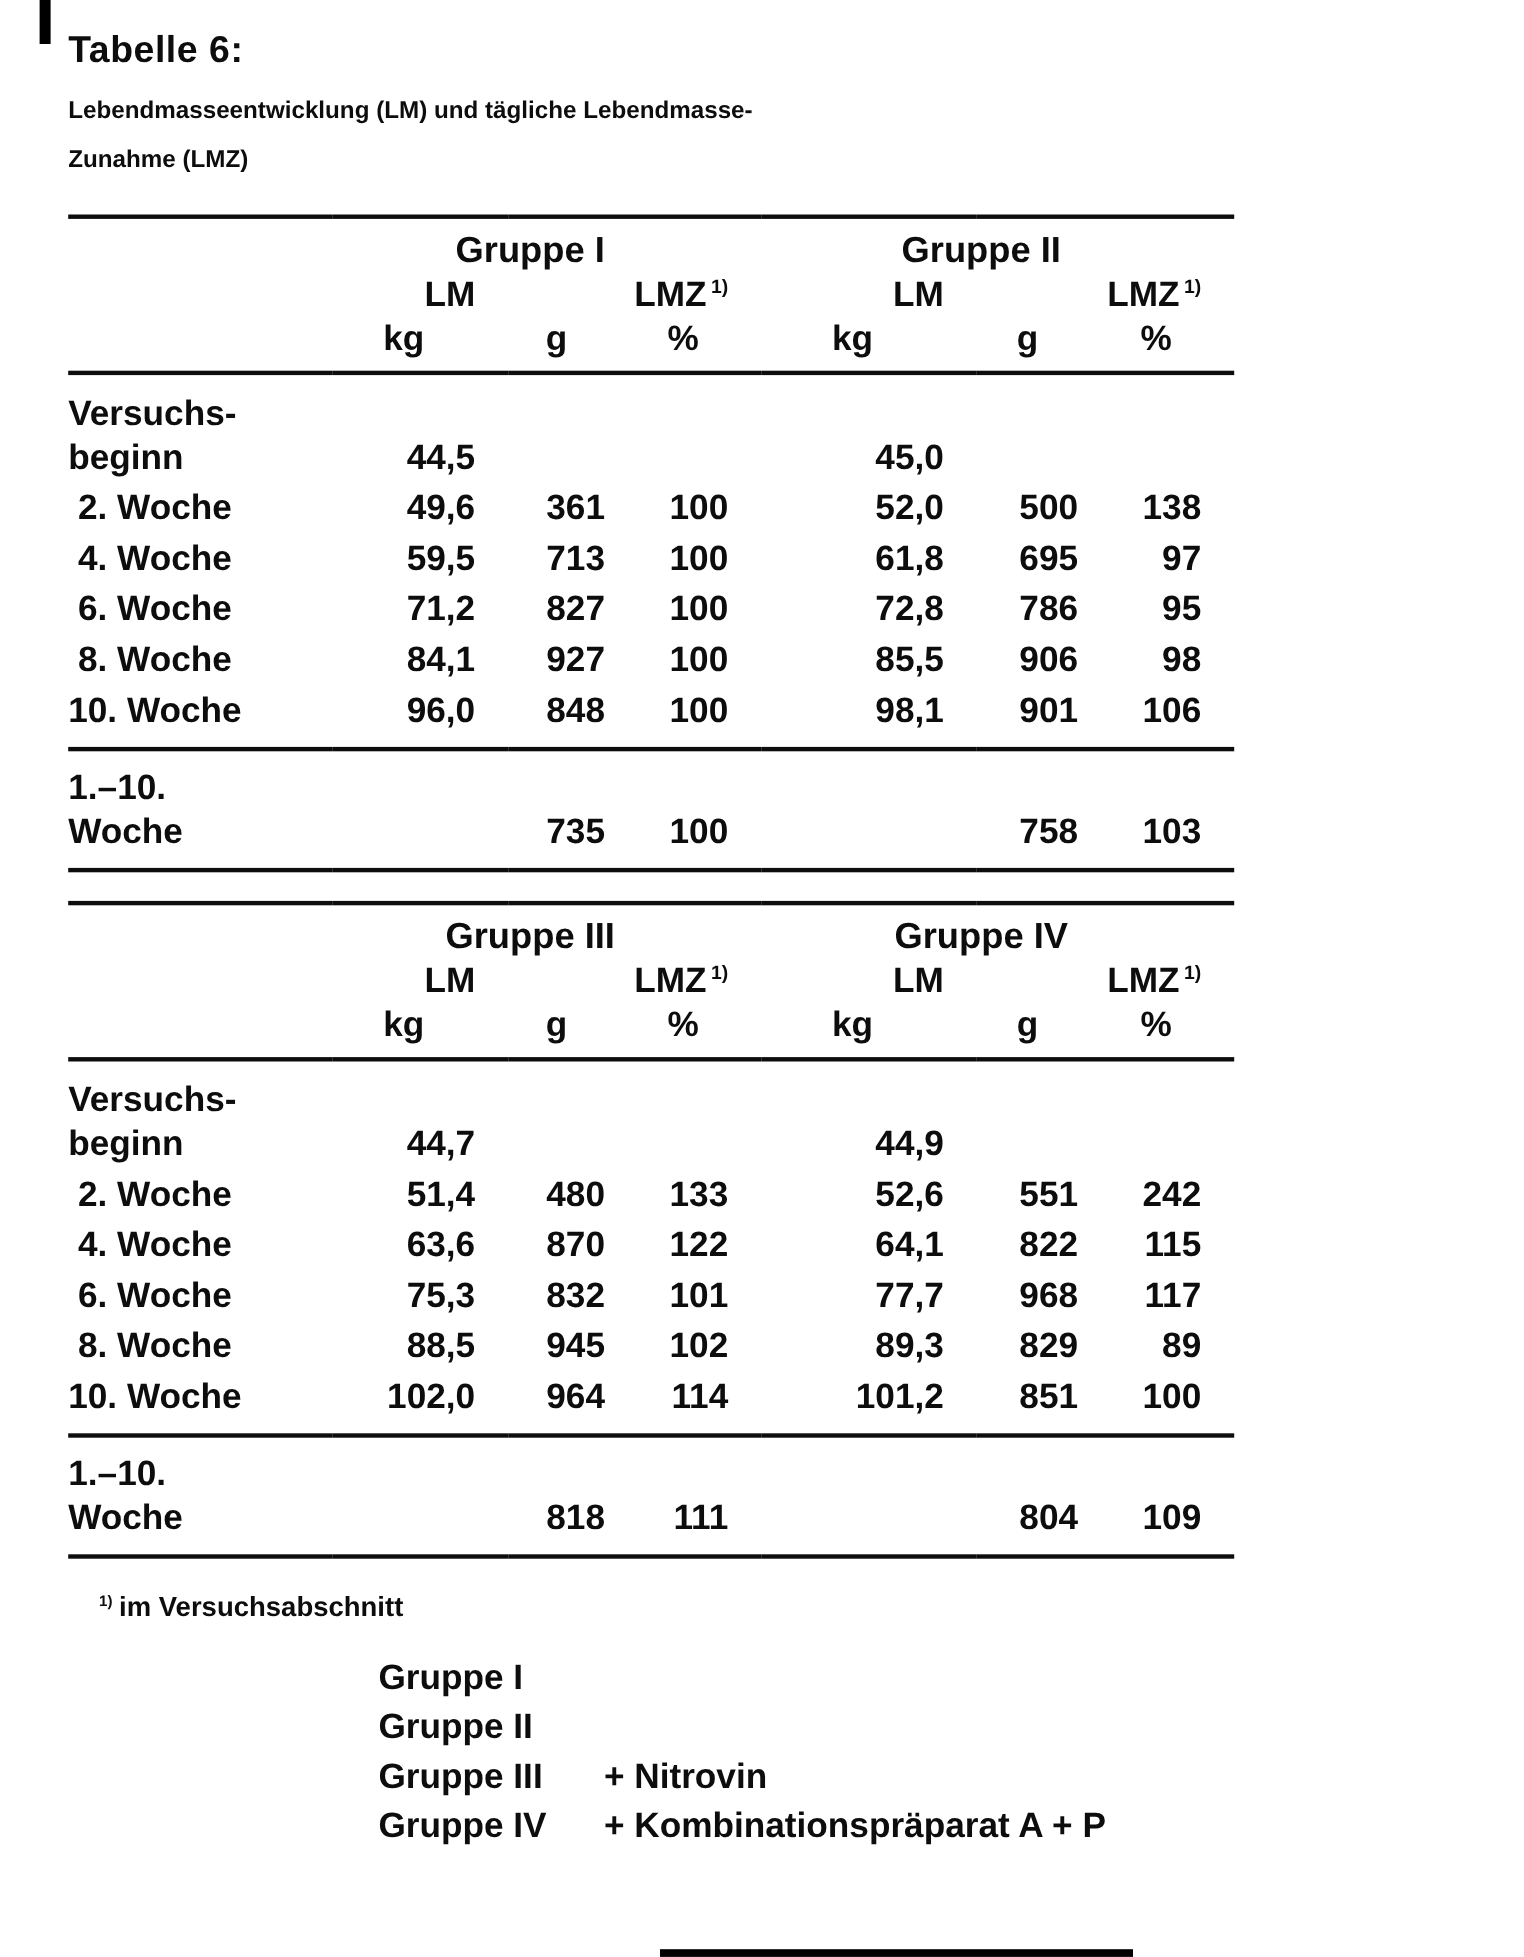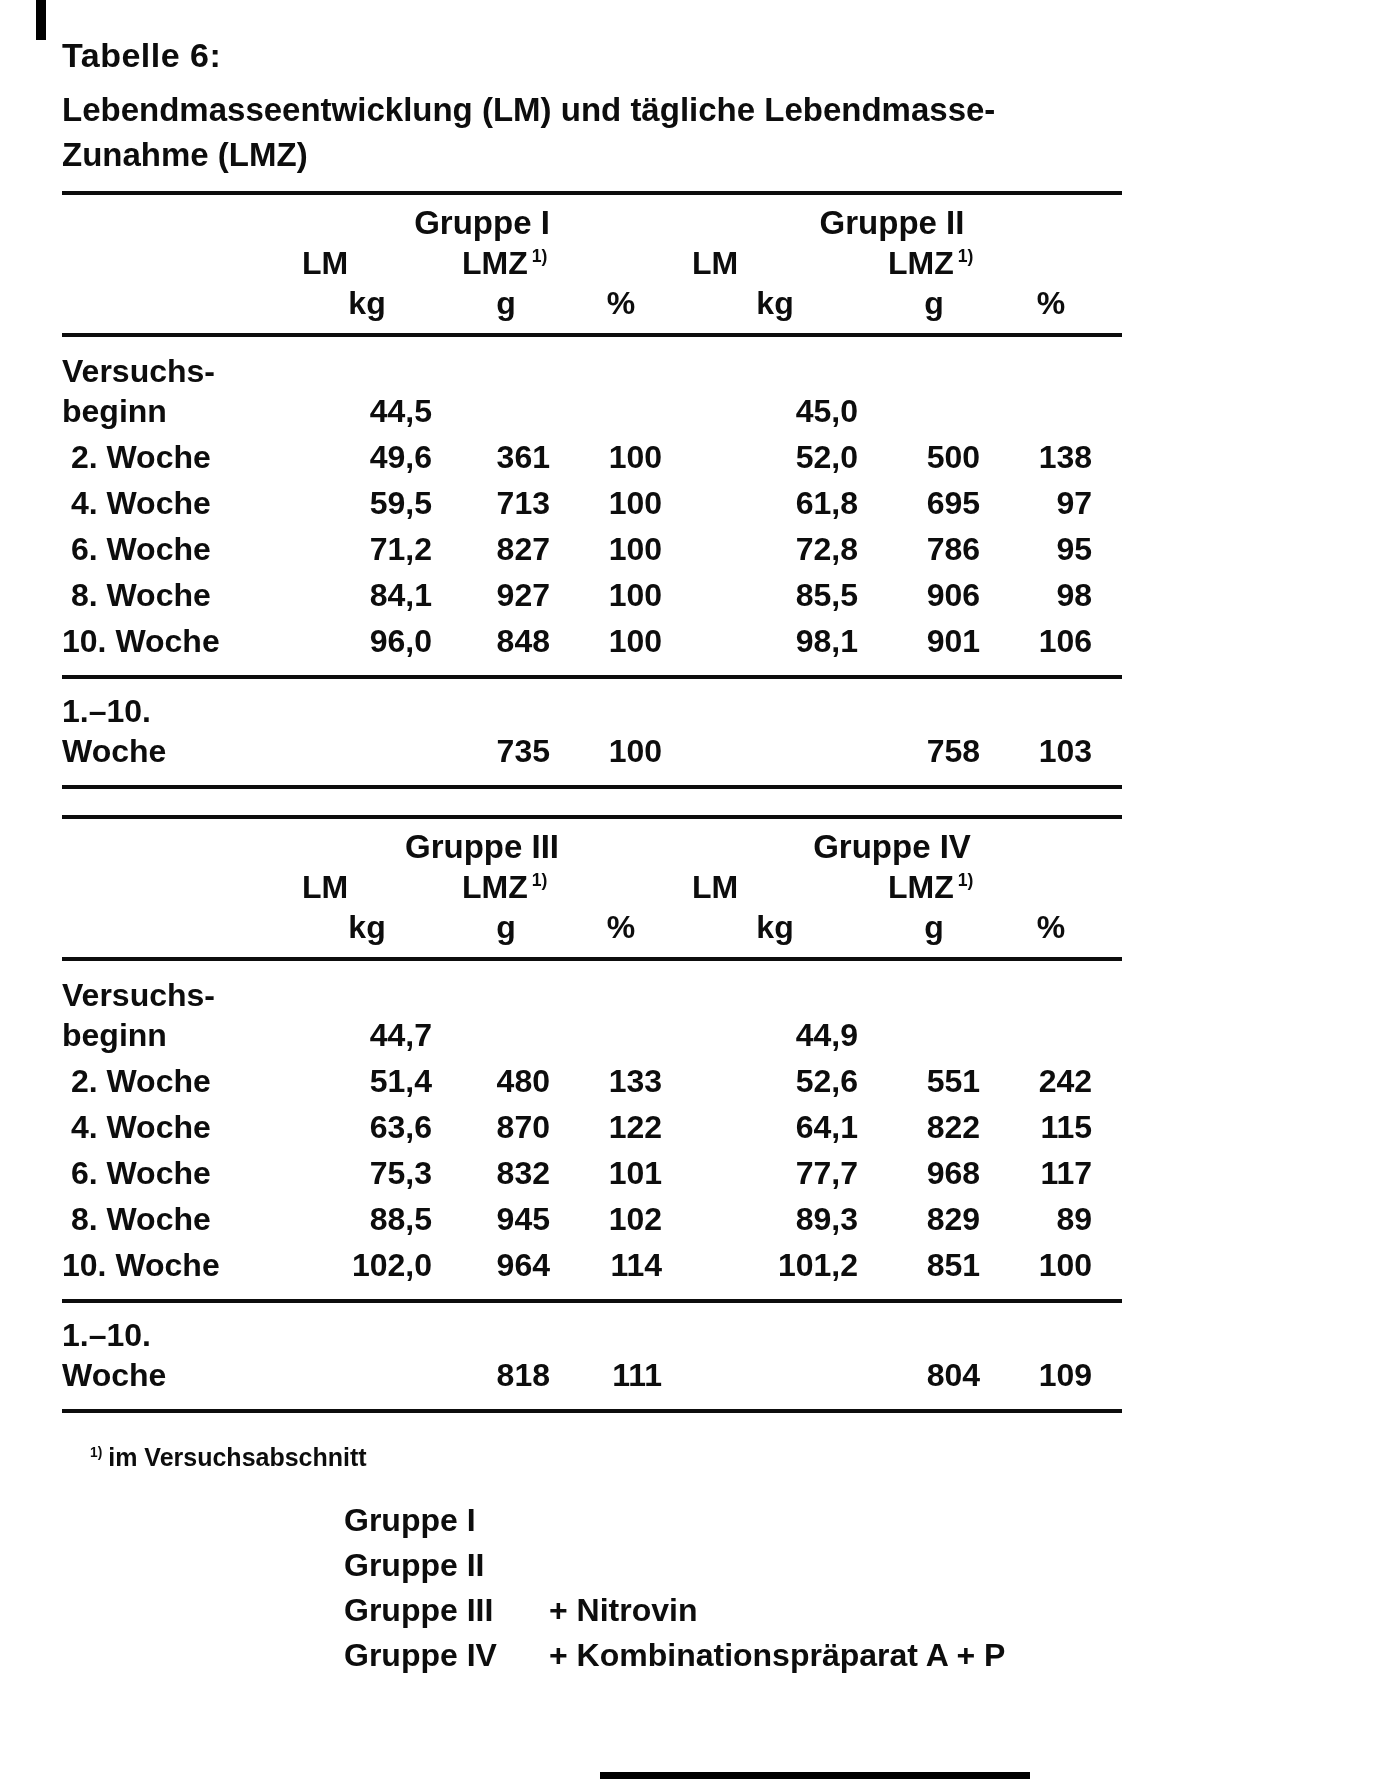--- a/index.html
+++ b/index.html
@@ -6,43 +6,43 @@
   html, body { background:#ffffff; }
   body {
     width:1385px; height:1779px; position:relative; overflow:hidden;
     font-family:"Liberation Sans","DejaVu Sans",sans-serif;
     color:#0d0d0d; font-weight:700;
     -webkit-font-smoothing:antialiased;
   }
   .artifact-top    { position:absolute; left:36px; top:0; width:10px; height:40px; background:#000; }
   .artifact-bottom { position:absolute; left:600px; bottom:0; width:430px; height:7px; background:#000; }
 
-  .content { position:absolute; left:62px; top:36px; width:1060px; }
+  .content { position:absolute; left:62px; top:26px; width:1060px; }
 
   .title    { font-size:34px; letter-spacing:0.5px; margin-bottom:12px; }
-  .subtitle { font-size:33px; line-height:45px; font-weight:700; margin-bottom:14px; }
+  .subtitle { font-size:22px; line-height:45px; font-weight:700; margin-bottom:28px; }
 
   table { width:100%; border-collapse:collapse; table-layout:fixed; }
   table.grp { border-top:4px solid #0d0d0d; }
   table.grp thead { border-bottom:4px solid #0d0d0d; }
   tbody.body-rows    { border-bottom:4px solid #0d0d0d;margin-left:36px; }
   tbody.summary-rows { border-bottom:4px solid #0d0d0d; }
 
   th, td { font-weight:700; font-size:32px; vertical-align:bottom; line-height:40px; }
 
   col.c-label { width:240px; }
   col.c-kg1   { width:160px; }
   col.c-g1    { width:118px; }
   col.c-p1    { width:112px; }
   col.c-kg2   { width:196px; }
   col.c-g2    { width:122px; }
   col.c-p2    { width:112px; }
 
   tr.group-row th   { padding:8px 30px 0 0; text-align:center; font-size:33px; }
-  tr.measure-row th { padding:0 30px 0 0; text-align:left;margin-top:42px; }
+  tr.measure-row th { padding:0 30px 0 0; text-align:right;margin-top:42px; }
   tr.units-row th   { padding:0 30px 10px 0; text-align:center; }
 
   td.label { text-align:left; white-space:pre; padding:3px 0; }
   td.num   { text-align:right; padding:3px 30px 3px 0; }
 
   tbody.body-rows tr:first-child td { padding-top:14px; }
   tbody.body-rows tr:last-child td  { padding-bottom:14px; }
   tbody.summary-rows td { padding-top:12px; padding-bottom:14px; }
 
   table.second { margin-top:26px; }

